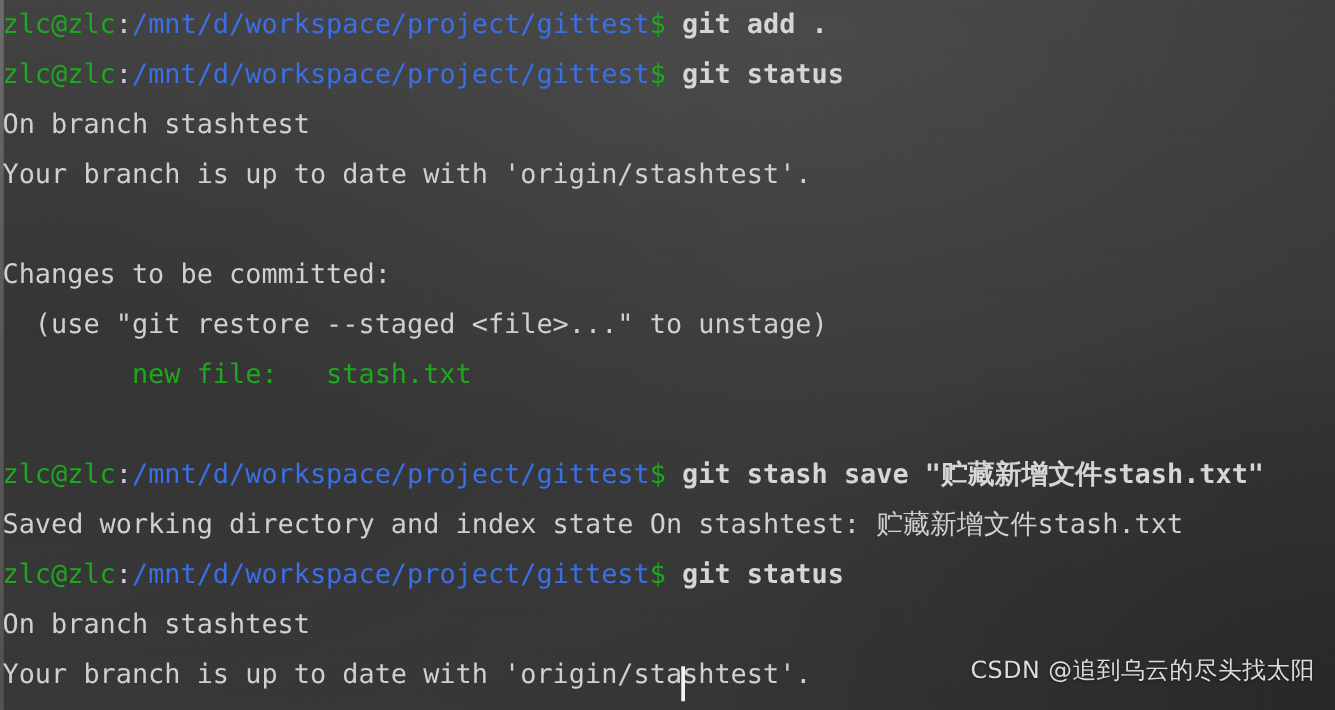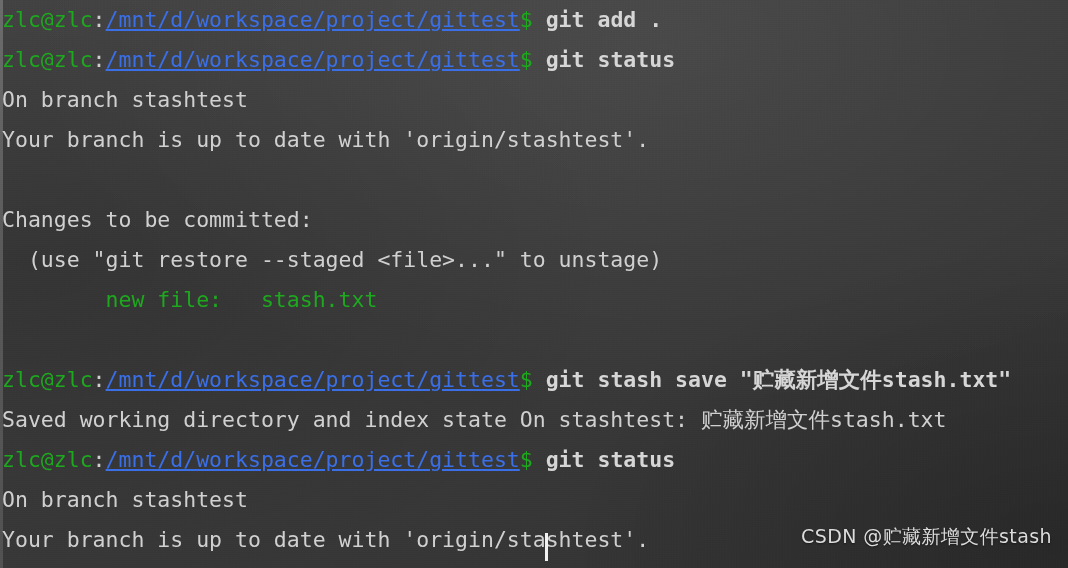--- a/index.html
+++ b/index.html
@@ -51,21 +51,21 @@
     white-space: pre;
   }
   .line {
     height: 40px;
     white-space: pre;
     color: #d6d6d6;
   }
   .line.blank { color: transparent; }
   .seg-user   { color: #1ea81e; margin-top: 41px; }
   .seg-punct  { color: #cfcfcf; }
-  .seg-path   { color: #3a6fe8; text-decoration: underline; }
+  .seg-path   { color: #3a6fe8; }
   .seg-dollar { color: #1ea81e; }
   .seg-cmd    { color: #d6d6d6; font-weight: bold; }
   .seg-out    { color: #d0d0d0; }
   .seg-green  { color: #1ea81e; }
   #cursor {
     position: absolute;
     left: 545px;
     top: 533px;
     width: 3px;
     height: 28px;
@@ -86,14 +86,14 @@
   }
 </style>
 </head>
 <body>
 
 <div id="terminal">
   <div id="left-edge"></div>
   <div id="lines"><div class="line"><span class="seg-user">zlc@zlc</span><span class="seg-punct">:</span><span class="seg-path">/mnt/d/workspace/project/gittest</span><span class="seg-dollar">$</span><span class="seg-cmd"> git add .</span></div><div class="line"><span class="seg-user">zlc@zlc</span><span class="seg-punct">:</span><span class="seg-path">/mnt/d/workspace/project/gittest</span><span class="seg-dollar">$</span><span class="seg-cmd"> git status</span></div><div class="line"><span class="seg-out">On branch stashtest</span></div><div class="line"><span class="seg-out">Your branch is up to date with 'origin/stashtest'.</span></div><div class="line blank"><span class="seg-out"></span></div><div class="line"><span class="seg-out">Changes to be committed:</span></div><div class="line"><span class="seg-out">  (use "git restore --staged &lt;file&gt;..." to unstage)</span></div><div class="line"><span class="seg-green">        new file:   stash.txt</span></div><div class="line blank"><span class="seg-out"></span></div><div class="line"><span class="seg-user">zlc@zlc</span><span class="seg-punct">:</span><span class="seg-path">/mnt/d/workspace/project/gittest</span><span class="seg-dollar">$</span><span class="seg-cmd"> git stash save "贮藏新增文件stash.txt"</span></div><div class="line"><span class="seg-out">Saved working directory and index state On stashtest: 贮藏新增文件stash.txt</span></div><div class="line"><span class="seg-user">zlc@zlc</span><span class="seg-punct">:</span><span class="seg-path">/mnt/d/workspace/project/gittest</span><span class="seg-dollar">$</span><span class="seg-cmd"> git status</span></div><div class="line"><span class="seg-out">On branch stashtest</span></div><div class="line"><span class="seg-out">Your branch is up to date with 'origin/stashtest'.</span></div><div class="line blank"><span class="seg-out"></span></div></div>
   <div id="cursor"></div>
   <div id="noise"></div>
-  <div id="watermark">CSDN @贮藏新增文件stash</div>
+  <div id="watermark">CSDN @追到乌云的尽头找太阳</div>
 </div>
 
 </body></html>

